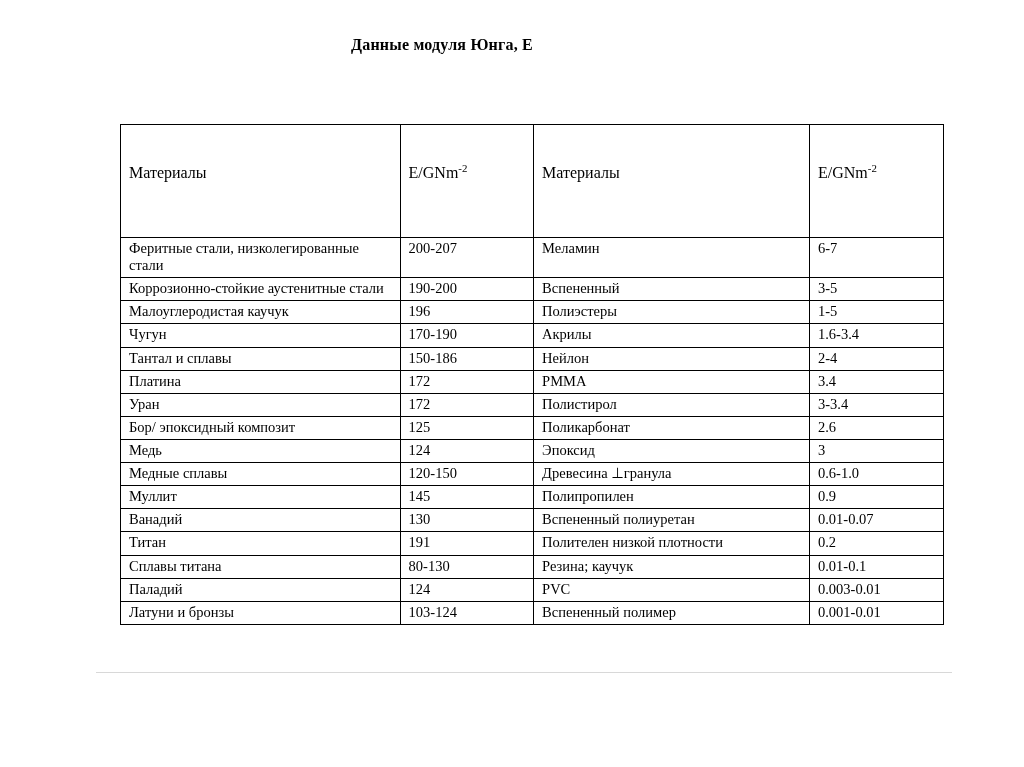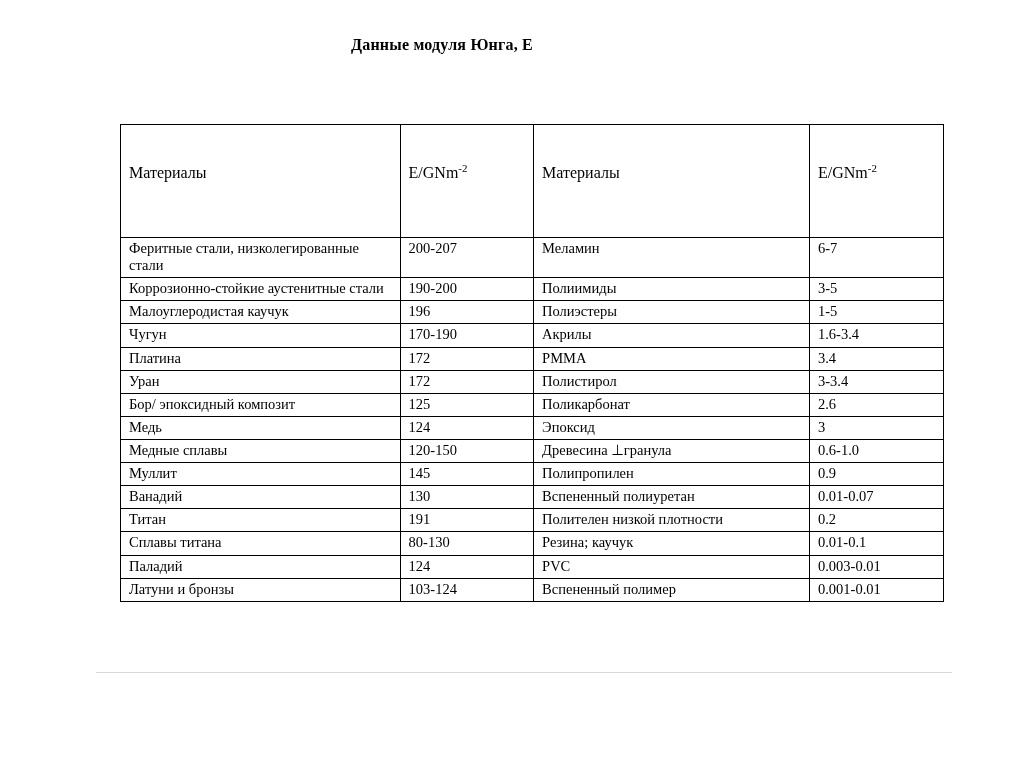--- a/index.html
+++ b/index.html
@@ -124,36 +124,42 @@
       <tbody id="table-body">
           <tr>
             <td class="mat col-mat1">Феритные стали, низколегированные стали</td>
             <td class="val col-e1">200-207</td>
             <td class="mat col-mat2">Меламин</td>
             <td class="val col-e2">6-7</td>
           </tr>
           <tr>
             <td class="mat col-mat1">Коррозионно-стойкие аустенитные стали</td>
             <td class="val col-e1">190-200</td>
-            <td class="mat col-mat2">Полиимиды</td>
+            <td class="mat col-mat2">Вспененный</td>
             <td class="val col-e2">3-5</td>
           </tr>
           <tr>
             <td class="mat col-mat1">Малоуглеродистая каучук</td>
             <td class="val col-e1">196</td>
             <td class="mat col-mat2">Полиэстеры</td>
             <td class="val col-e2">1-5</td>
           </tr>
           <tr>
             <td class="mat col-mat1">Чугун</td>
             <td class="val col-e1">170-190</td>
             <td class="mat col-mat2">Акрилы</td>
             <td class="val col-e2">1.6-3.4</td>
           </tr>
           <tr>
+            <td class="mat col-mat1">Тантал и сплавы</td>
+            <td class="val col-e1">150-186</td>
+            <td class="mat col-mat2">Нейлон</td>
+            <td class="val col-e2">2-4</td>
+          </tr>
+          <tr>
             <td class="mat col-mat1">Платина</td>
             <td class="val col-e1">172</td>
             <td class="mat col-mat2">PMMA</td>
             <td class="val col-e2">3.4</td>
           </tr>
           <tr>
             <td class="mat col-mat1">Уран</td>
             <td class="val col-e1">172</td>
             <td class="mat col-mat2">Полистирол</td>
             <td class="val col-e2">3-3.4</td>

